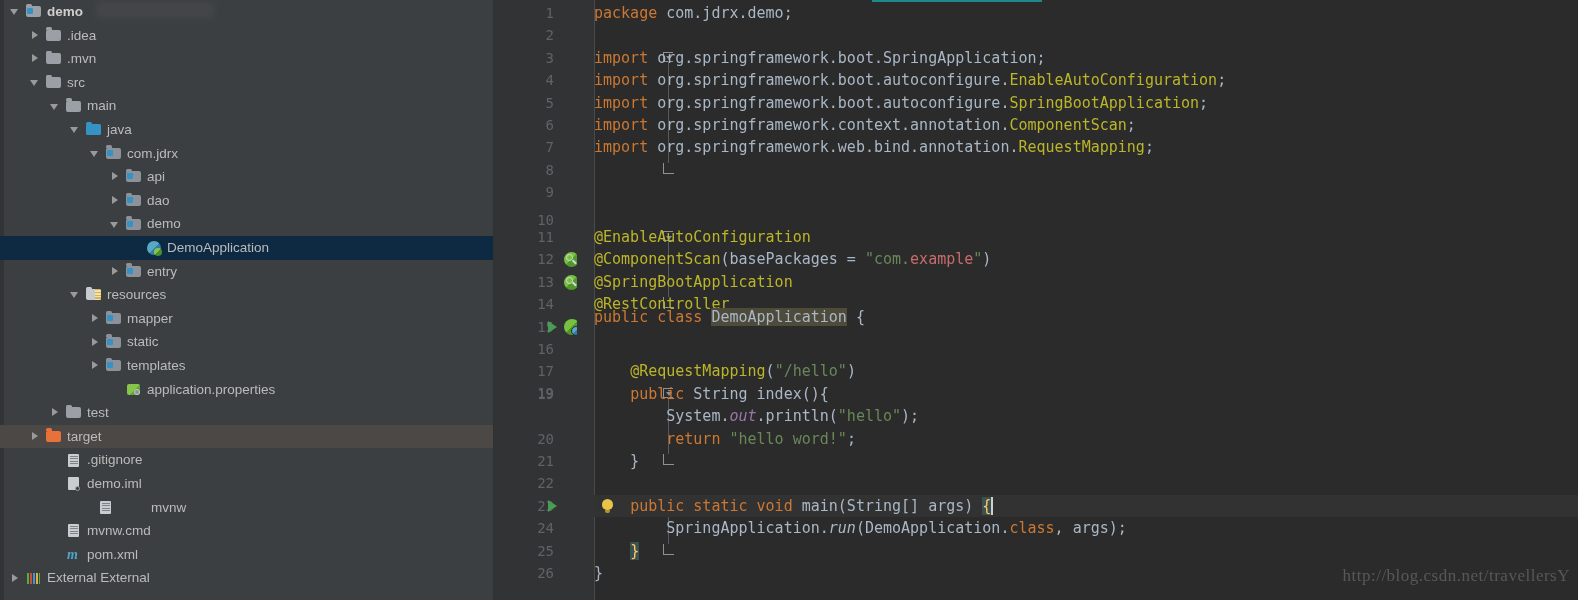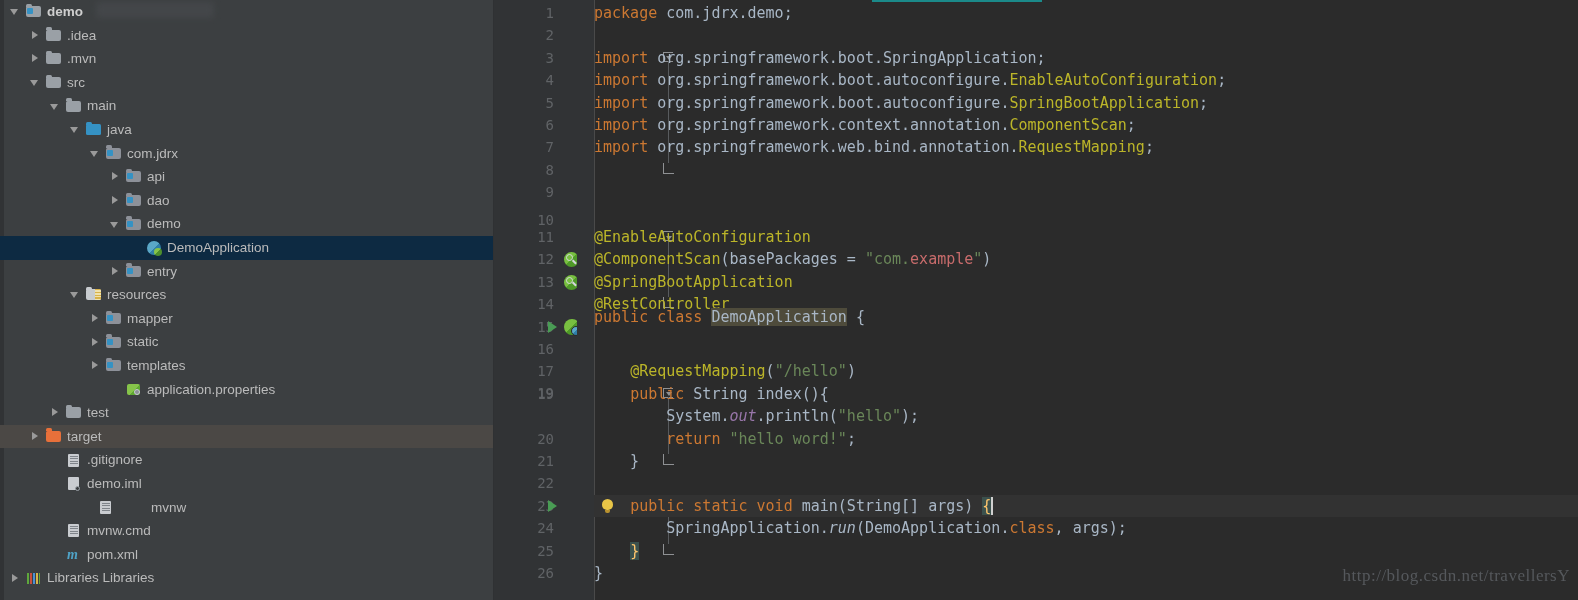--- a/index.html
+++ b/index.html
@@ -419,21 +419,21 @@
           <span class="ico">
             <span class="m-ico">m</span>
           </span>
           <span class="label">pom.xml</span>
         </div>
         <div class="tree-row" style="padding-left: 10px;">
           <span class="twisty collapsed"></span>
           <span class="ico">
             <span class="lib-ico"></span>
           </span>
-          <span class="label">Libraries Libraries</span>
+          <span class="label">External External</span>
         </div>
       </div>
     <div id="sidebar-scroll-shadow"></div>
   </div>
 
   <div id="editor">
     <div id="tab-underline"></div>
     <div id="gutter">
         <div class="lnum" style="top: 2px;">1</div>
         <div class="lnum" style="top: 24.4px;">2</div>

